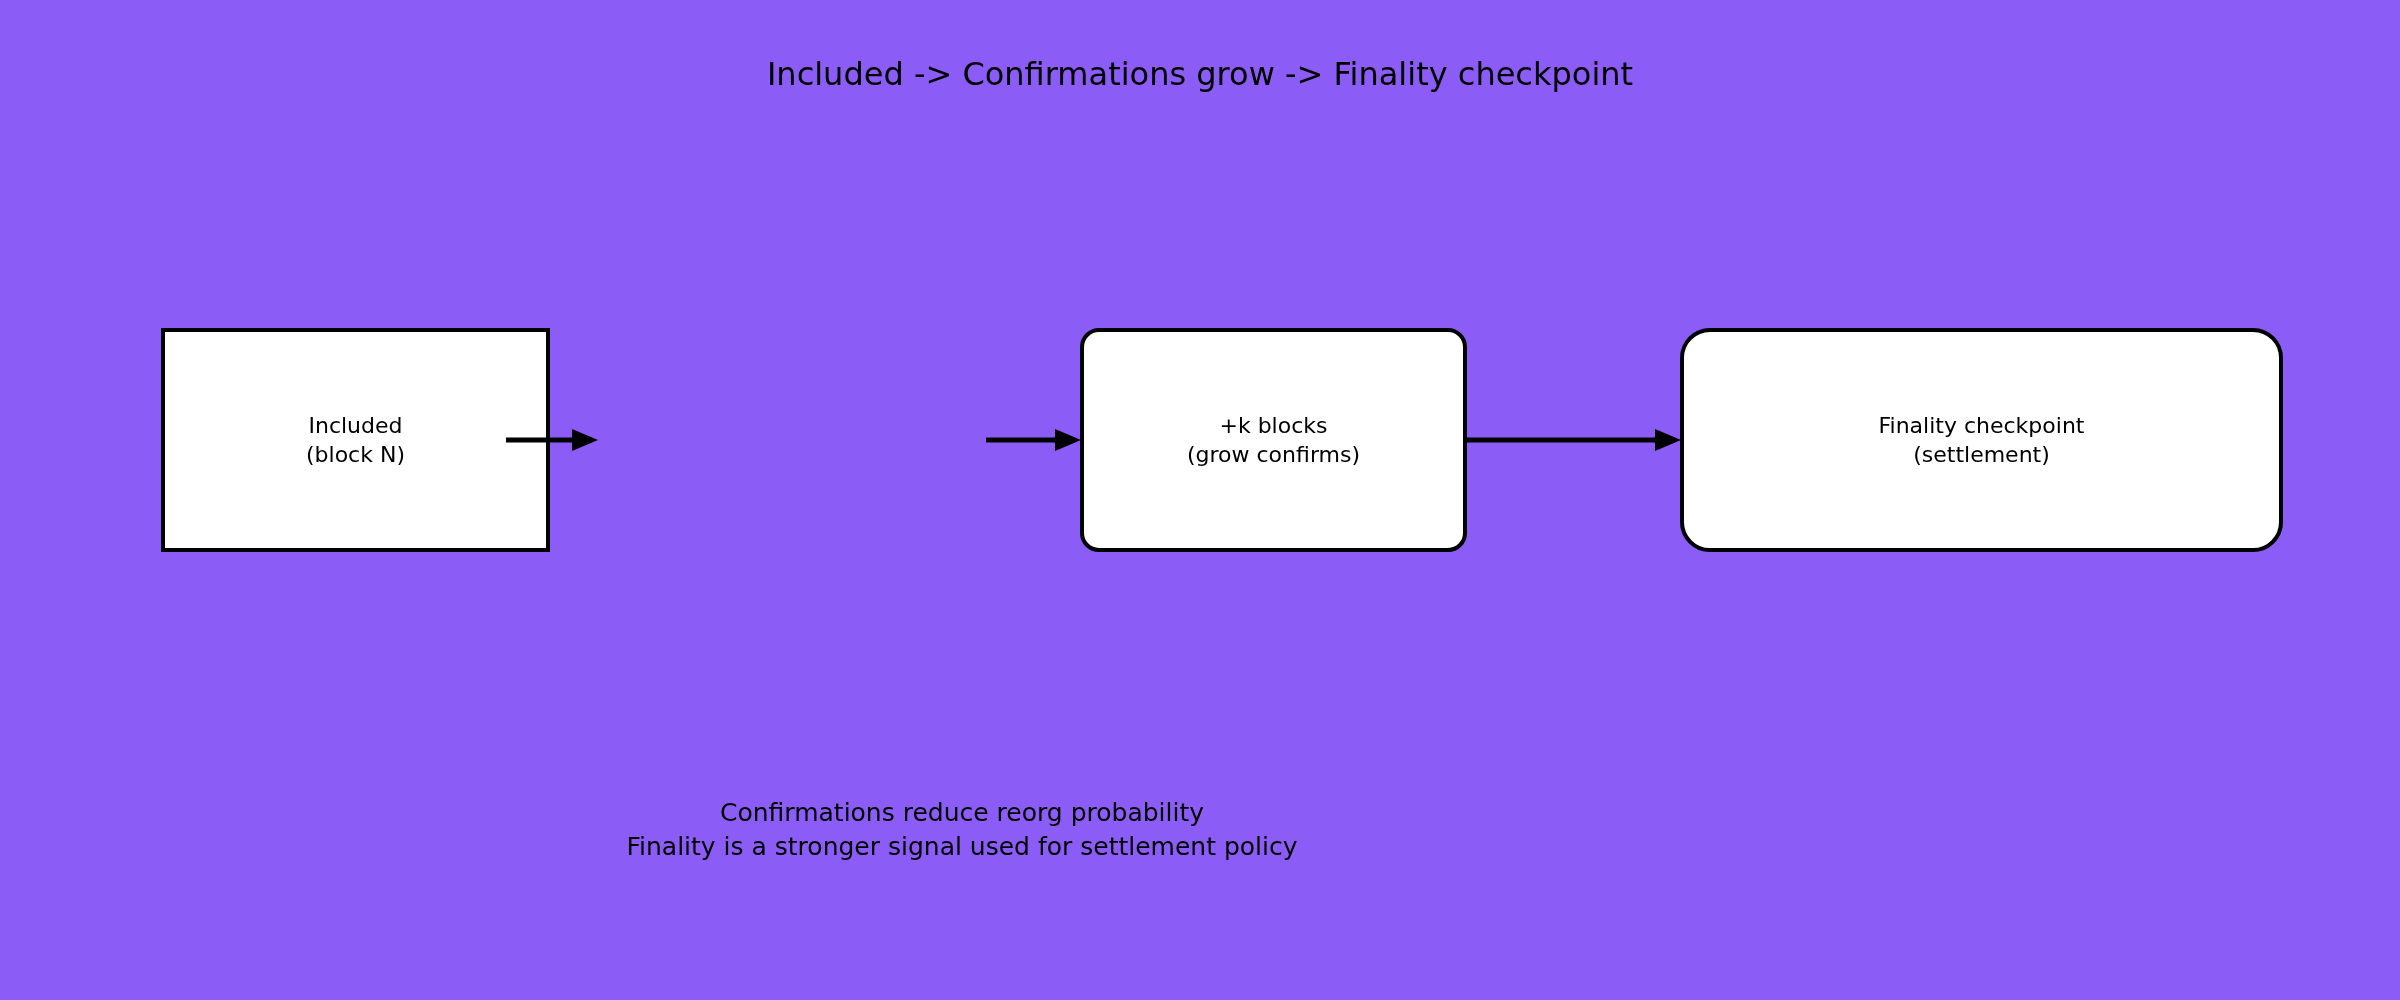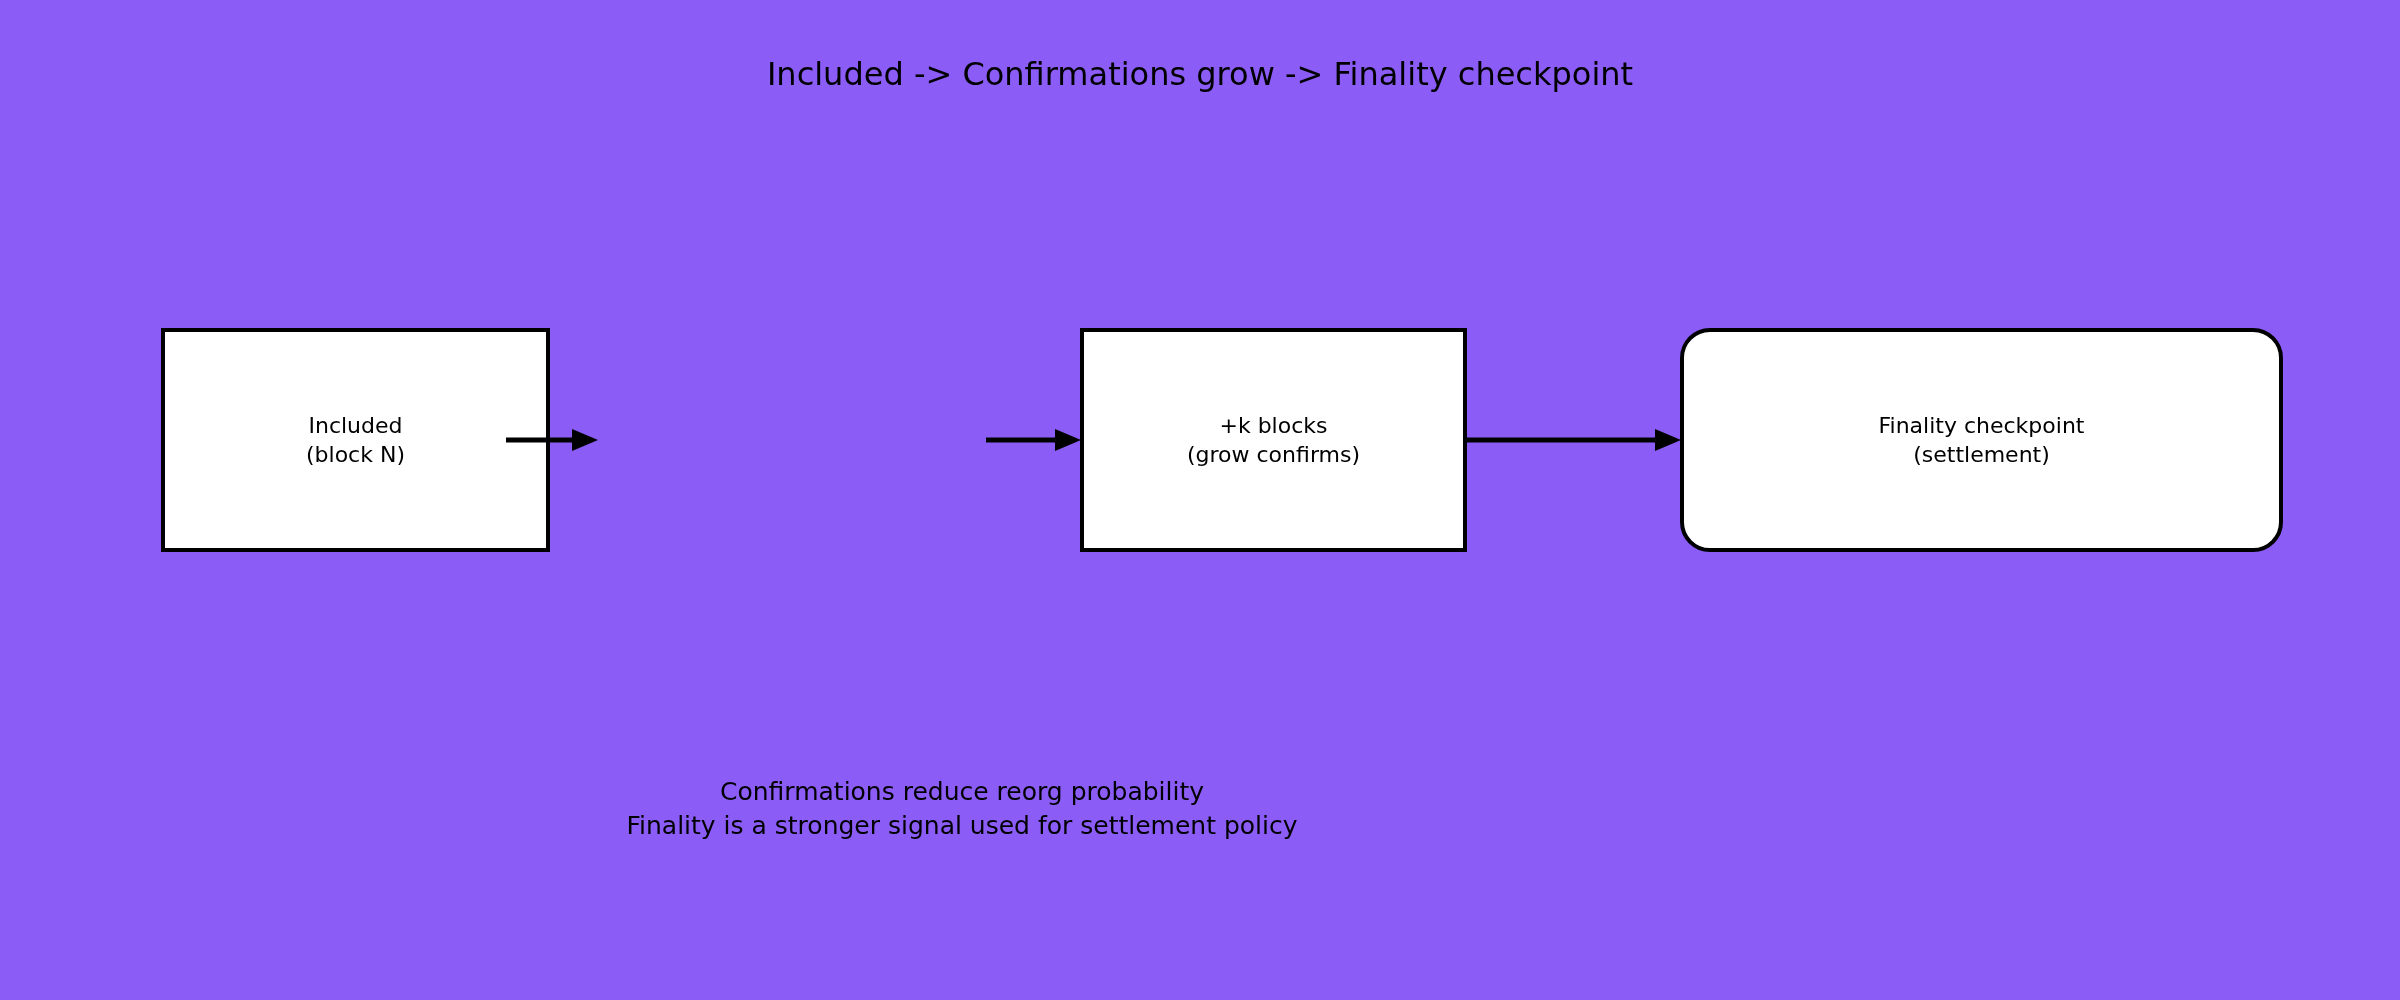--- a/index.html
+++ b/index.html
@@ -59,39 +59,39 @@
   .node-line {
     font-size: 22px;
     line-height: 29px;
     color: #000000;
     text-align: center;
     white-space: pre;
   }
 
   #node-included        { left: 117px;  width: 389px; margin-left: 44px; }
   #node-one-block       { left: 597px;  width: 389px; }
-  #node-k-blocks        { left: 1080px; width: 387px; }
+  #node-k-blocks        { left: 1080px; width: 387px; border-radius: 19px; }
   #node-finality        { left: 1680px; width: 603px; border-radius: 30px; }
 
   
   .flow-arrow {
     position: absolute;
     top: 90px;          
     height: 44px;
   }
   #arrow-1 { left: 506px;  width: 92px;  }
   #arrow-2 { left: 986px;  width: 95px;  }
   #arrow-3 { left: 1467px; width: 214px; }
   .flow-arrow svg { display: block; width: 100%; height: 100%; }
 
   
   #caption {
     position: absolute;
     left: 0;
-    top: 775px;
+    top: 796px;
     width: 1924px;
     text-align: center;
   }
   .caption-line {
     font-size: 25px;
     line-height: 34px;
     color: #000000;
     white-space: pre;
   }
 </style>

